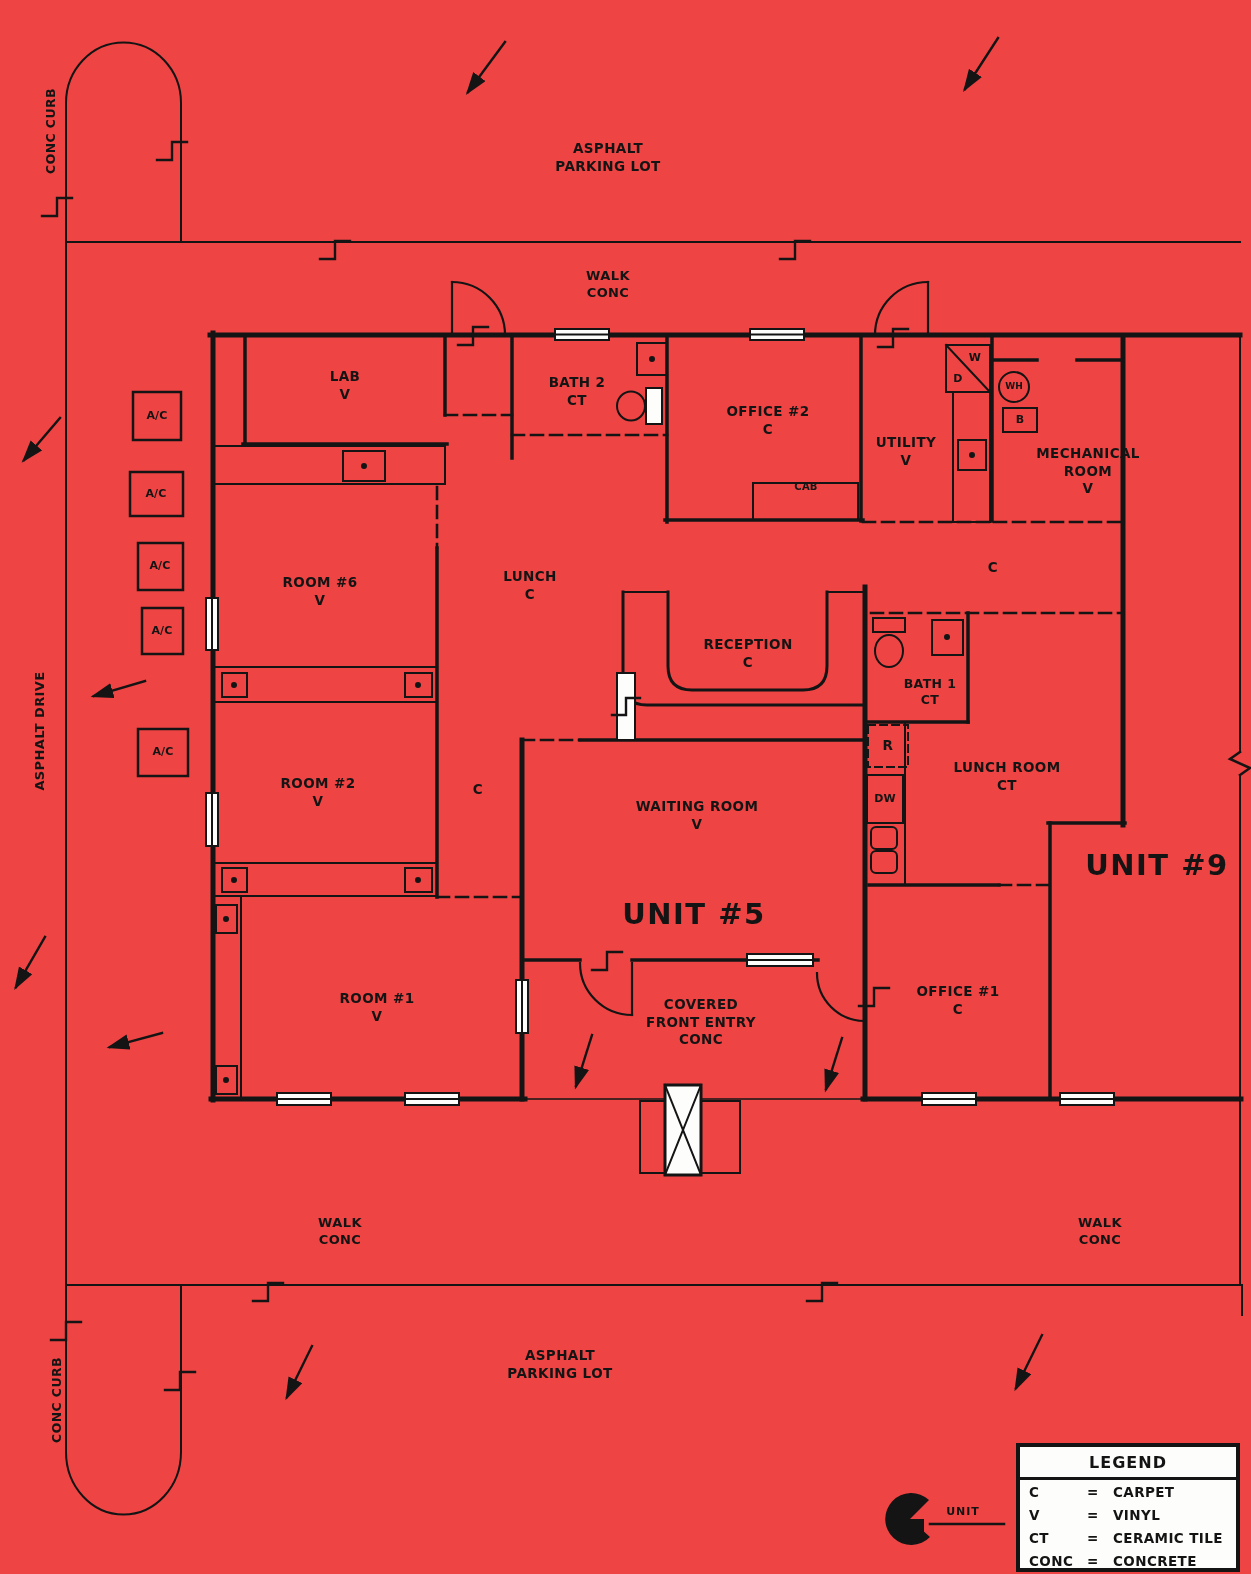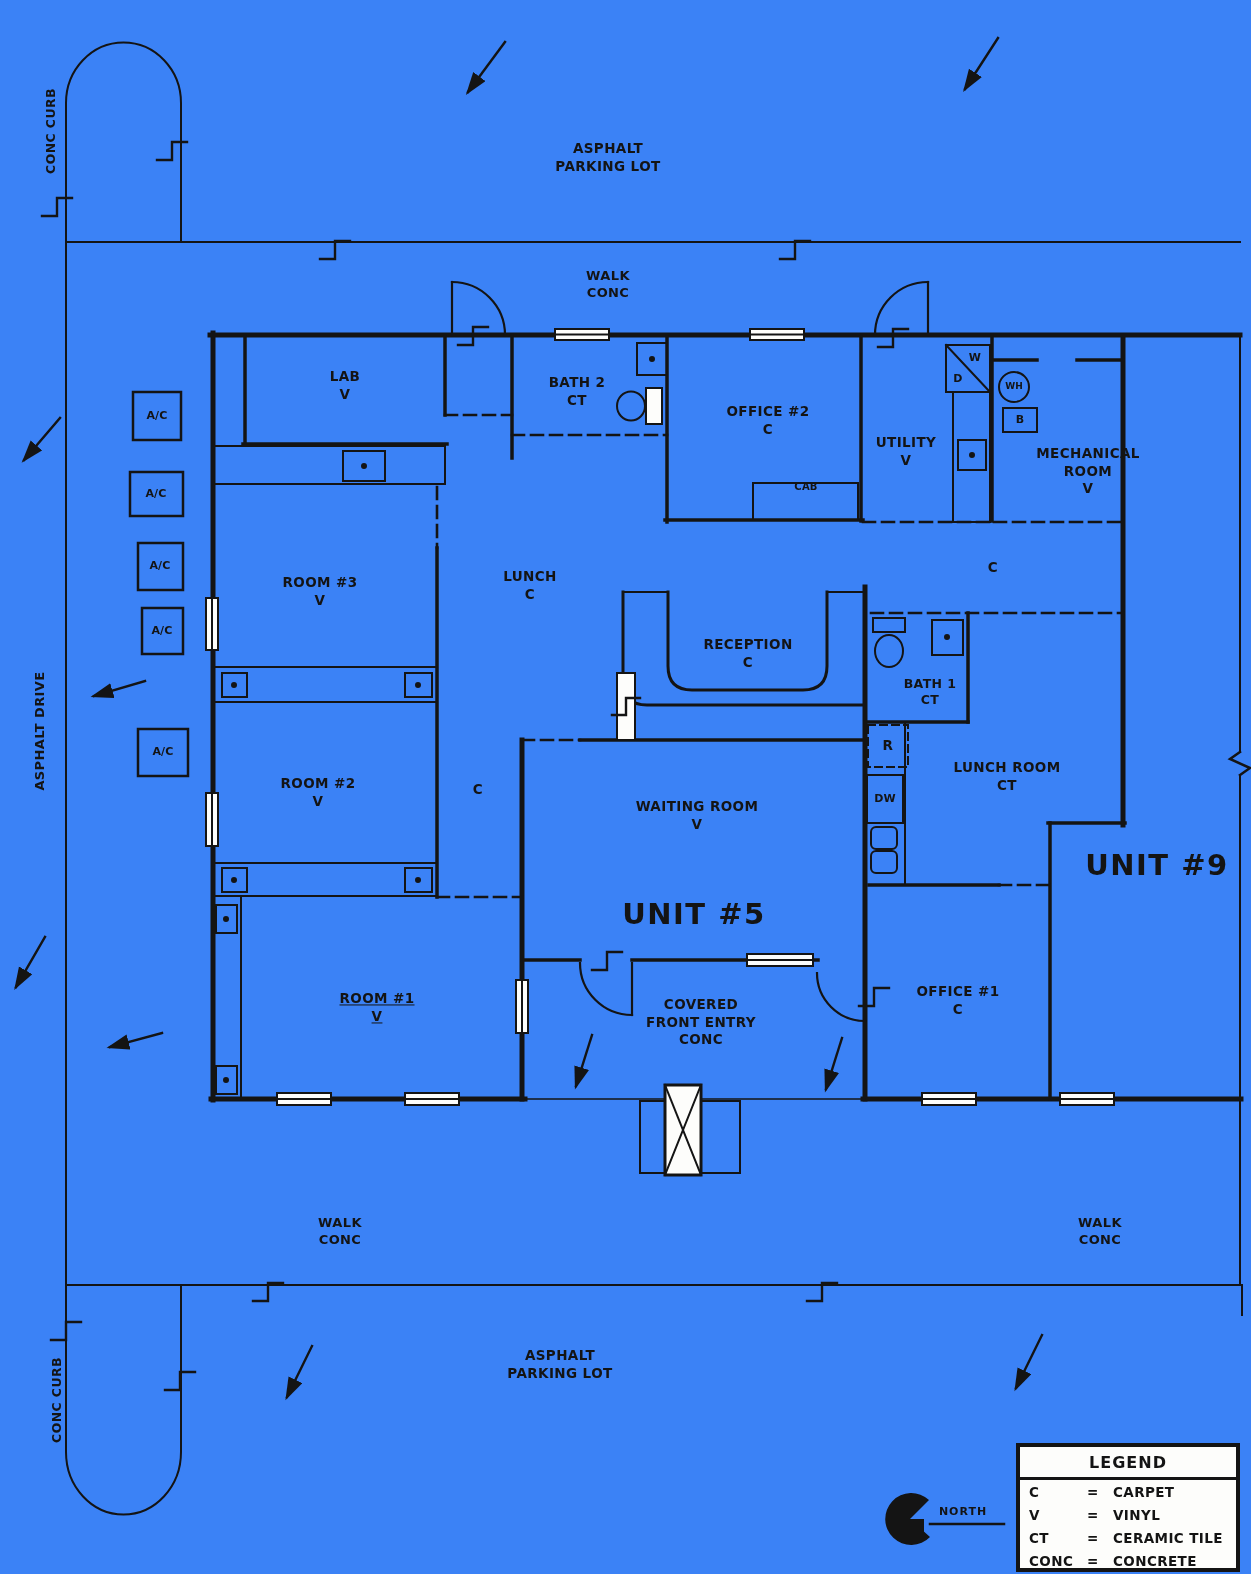--- a/index.html
+++ b/index.html
@@ -1,16 +1,16 @@
 <!DOCTYPE html>
 <html><head>
 <meta charset="utf-8">
 <style>
   html,body{margin:0;padding:0;background:#e8e8e8;}
-  #plan{position:relative;width:1251px;height:1574px;background:#3b82f6;overflow:hidden;
+  #plan{position:relative;width:1251px;height:1574px;background:#ef4444;overflow:hidden;
         font-family:"DejaVu Sans",sans-serif;color:#141414;}
   #lines{position:absolute;left:0;top:0;}
   .lbl{position:absolute;transform:translate(-50%,-50%);text-align:center;
        font-weight:700;font-size:13.5px;letter-spacing:.4px;line-height:1.3;
        white-space:nowrap;color:#141414;}
   .lbl .fl{display:block;}
   .wrap{white-space:normal;}
   .vert{transform:translate(-50%,-50%) rotate(-90deg);}
   .big{font-size:29px;letter-spacing:1.5px;}
   .tiny{font-size:11px;letter-spacing:.2px;}
@@ -253,41 +253,41 @@
 <div class="lbl" style="left:768px;top:421px;">
   <span>OFFICE #2</span><span class="fl">C</span>
 </div>
 <div class="lbl" style="left:906px;top:452px;">
   <span>UTILITY</span><span class="fl">V</span>
 </div>
 <div class="lbl wrap" style="left:1056px;top:471px;width:116px;margin-left:32px;">
   <span>MECHANICAL ROOM</span><span class="fl">V</span>
 </div>
 <div class="lbl" style="left:320px;top:592px;">
-  <span>ROOM #3</span><span class="fl">V</span>
+  <span>ROOM #6</span><span class="fl">V</span>
 </div>
 <div class="lbl" style="left:530px;top:586px;">
   <span>LUNCH</span><span class="fl">C</span>
 </div>
 <div class="lbl" style="left:748px;top:654px;">
   <span>RECEPTION</span><span class="fl">C</span>
 </div>
 <div class="lbl" style="left:930px;top:692px;font-size:12.5px;">
   <span>BATH 1</span><span class="fl">CT</span>
 </div>
 <div class="lbl" style="left:1007px;top:777px;">
   <span>LUNCH ROOM</span><span class="fl">CT</span>
 </div>
 <div class="lbl" style="left:318px;top:793px;">
   <span>ROOM #2</span><span class="fl">V</span>
 </div>
 <div class="lbl" style="left:697px;top:816px;">
   <span>WAITING ROOM</span><span class="fl">V</span>
 </div>
-<div class="lbl" style="left:377px;top:1008px;text-decoration:underline;">
+<div class="lbl" style="left:377px;top:1008px;">
   <span>ROOM #1</span><span class="fl">V</span>
 </div>
 <div class="lbl wrap" style="left:701px;top:1022px;width:130px;">
   <span>COVERED FRONT ENTRY</span><span class="fl">CONC</span>
 </div>
 <div class="lbl" style="left:958px;top:1001px;">
   <span>OFFICE #1</span><span class="fl">C</span>
 </div>
 
 <div class="lbl" style="left:993px;top:568px;">C</div>
@@ -310,21 +310,21 @@
 </div>
 <div class="lbl" style="left:1100px;top:1232px;font-size:13px;">
   <span>WALK</span>
   <span class="fl">CONC</span>
 </div>
 <div class="lbl" style="left:560px;top:1365px;">
   <span>ASPHALT</span>
   <span class="fl">PARKING LOT</span>
 </div>
 
-<div class="lbl tiny" style="left:963px;top:1512px;letter-spacing:1px;">NORTH</div>
+<div class="lbl tiny" style="left:963px;top:1512px;letter-spacing:1px;">UNIT</div>
 
 <div class="legend">
   <div class="legend-title">LEGEND</div>
   <div class="legend-row">
     <span>C</span>
         <span>=</span>
         <span>CARPET</span>
   </div>
   <div class="legend-row">
     <span>V</span>

